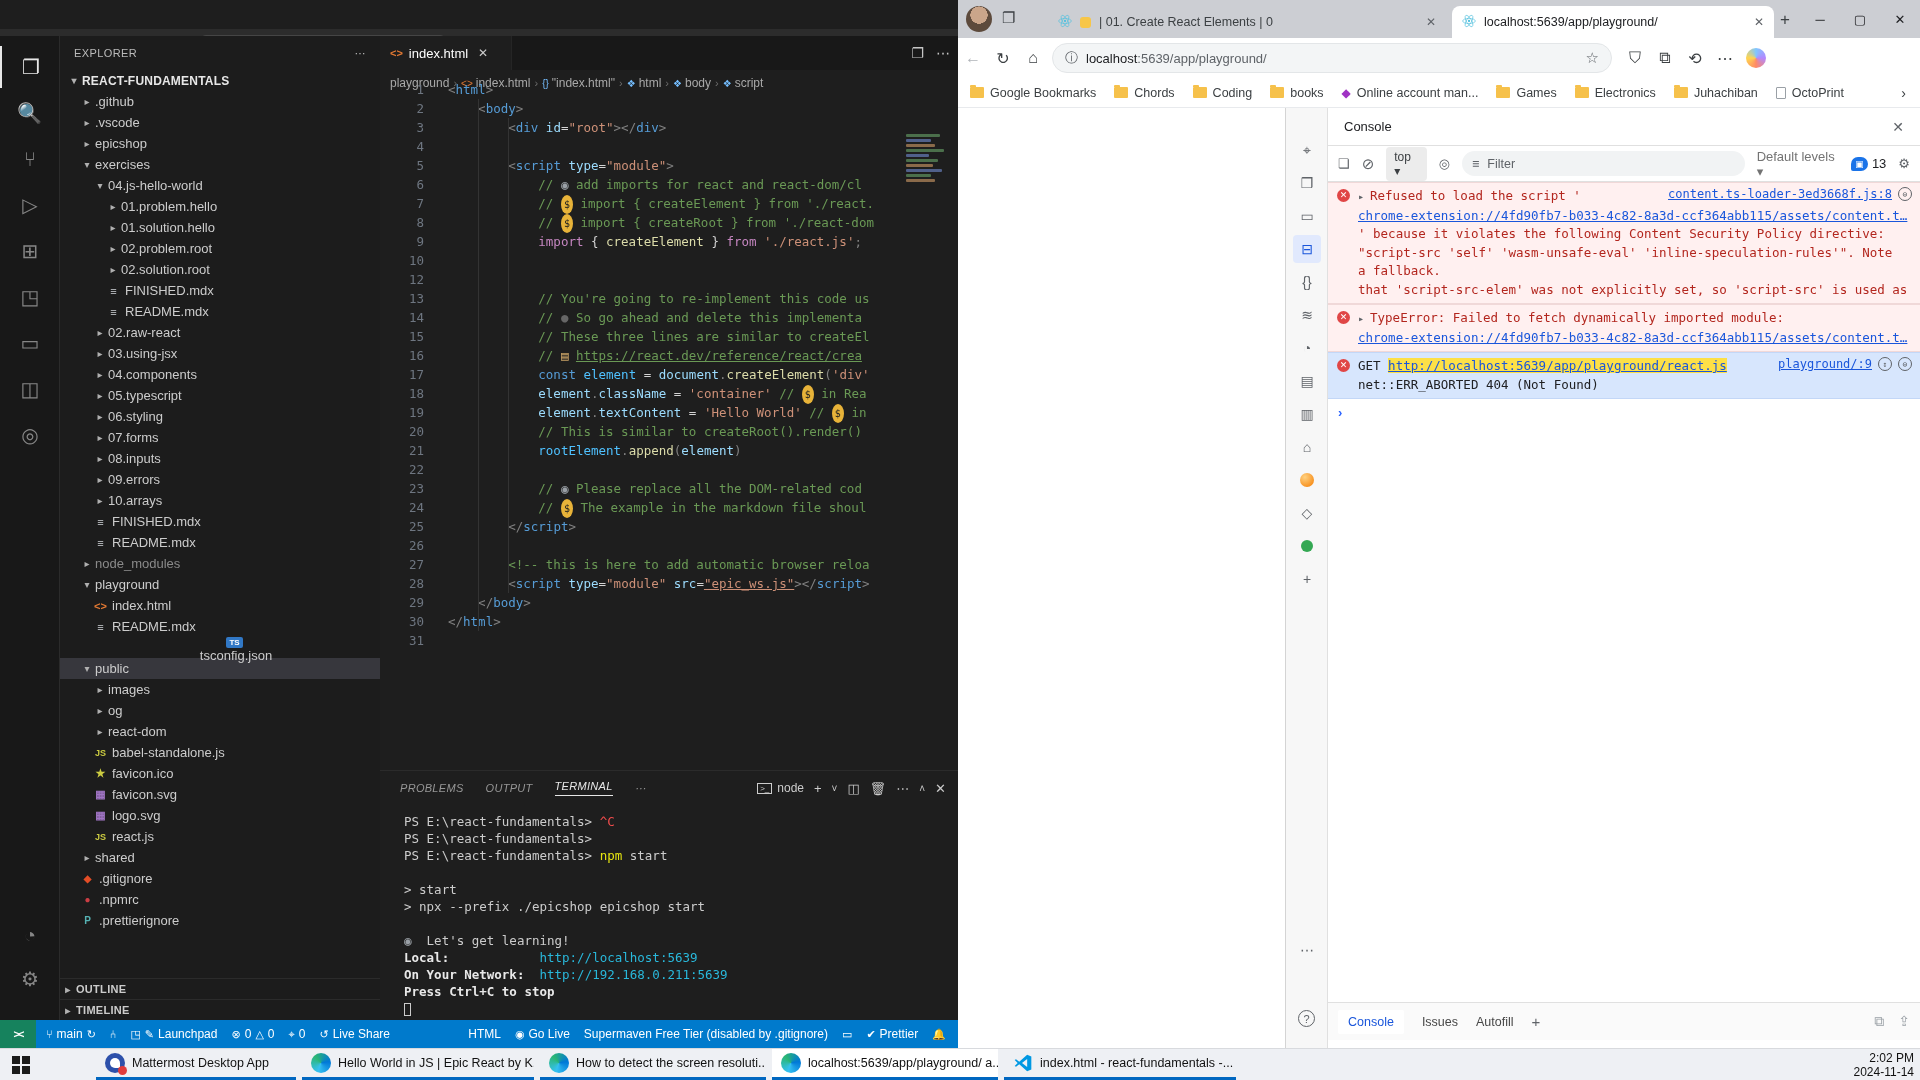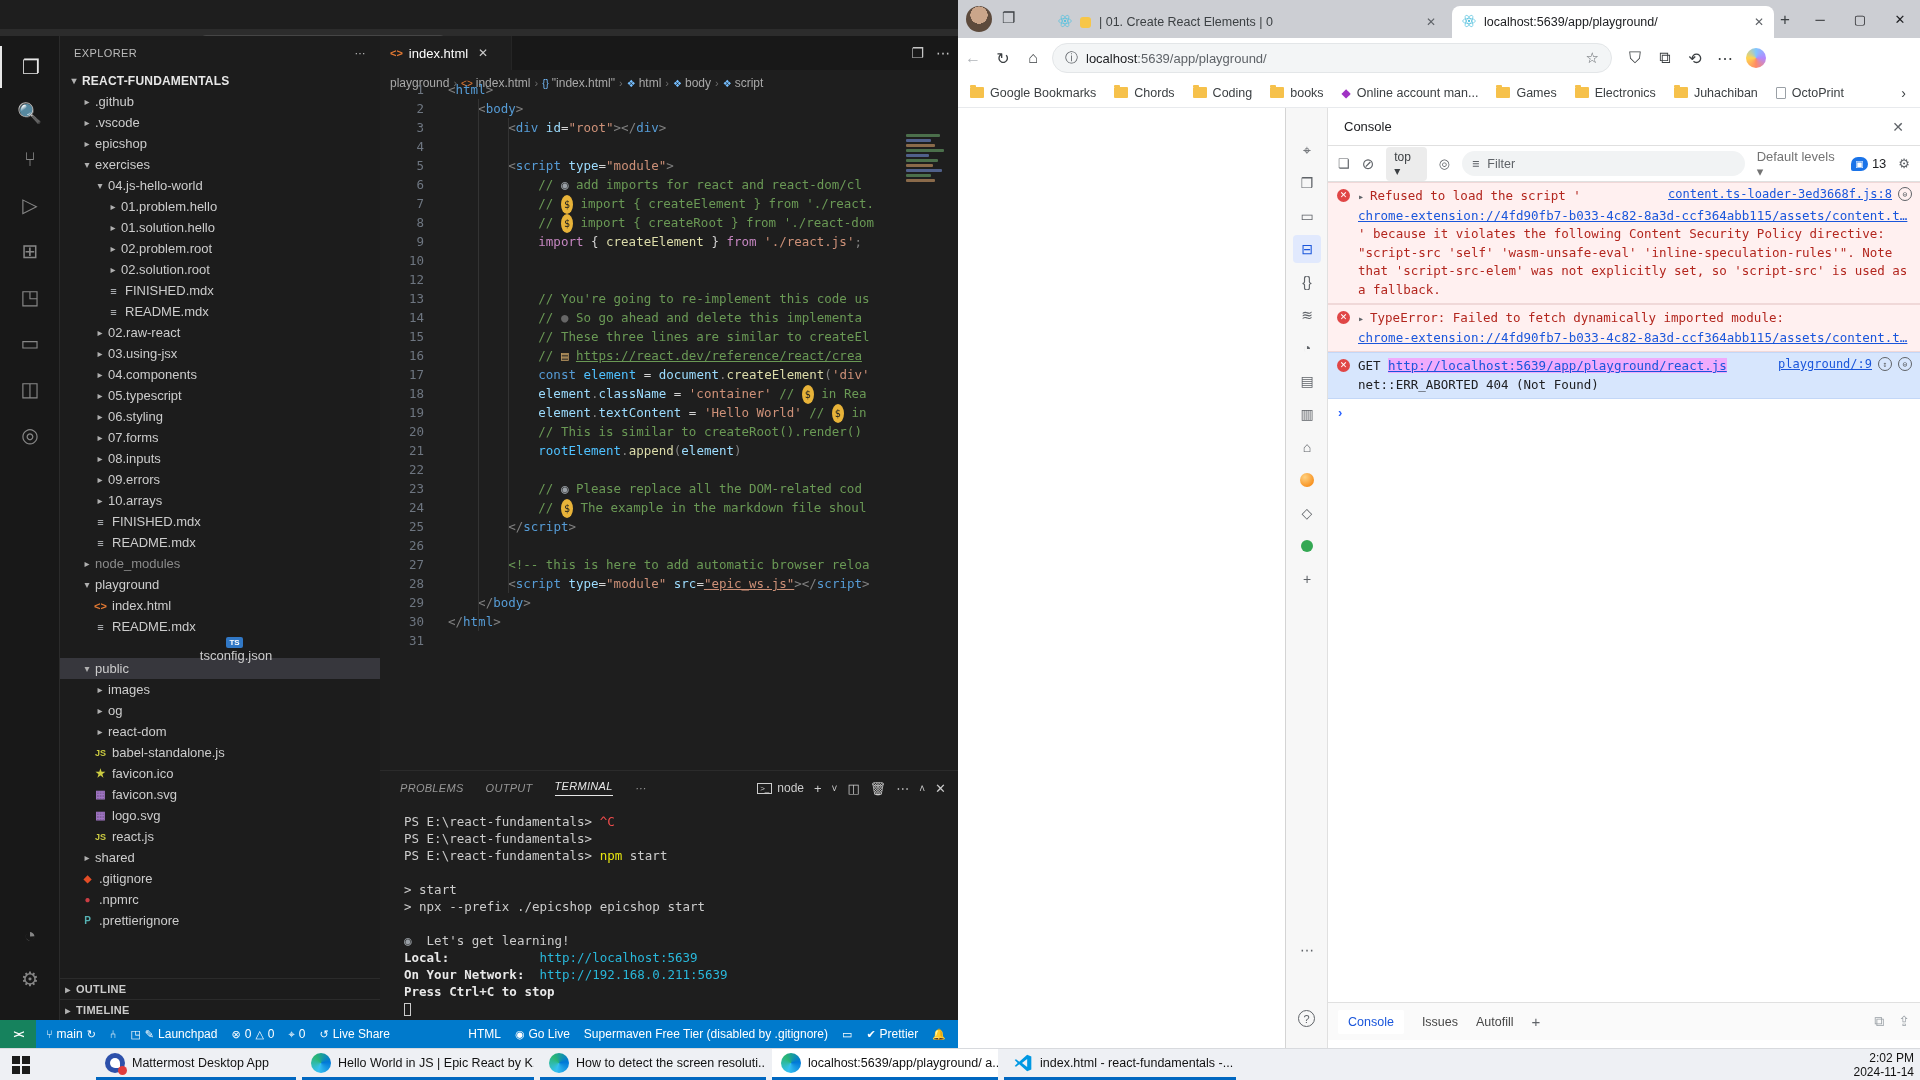--- a/index.html
+++ b/index.html
@@ -133,21 +133,21 @@
   #dt-filter { width:300px; height:25px; background:#f1f3f4; border-radius:13px; display:flex; align-items:center; padding:0 10px; gap:8px; color:#5f6368; font-size:12.5px; }
   .dt-chat { background:#1a73e8; color:#fff; border-radius:7px 7px 7px 2px; font-size:9px; padding:2px 4px; }
   #dt-messages { position:absolute; left:42px; top:74px; width:592px; }
   .msg { position:relative; padding:4px 10px 4px 30px; border-top:1px solid #f0d8d8; border-bottom:1px solid #f0d8d8; }
   .msg.pink { background:#fff0f0; }
   .msg.blue { background:#d7e6fd; border-color:#c3d7f7; }
   .msg .xic { position:absolute; left:9px; top:6px; width:13px; height:13px; background:#e04646; border-radius:50%; color:#fff; font-size:9px; text-align:center; line-height:13px; }
   .mrow { font-family:"DejaVu Sans Mono",monospace; font-size:12.5px; line-height:18.5px; white-space:pre; color:#b3261e; }
   .m-caret { color:#5f6368; font-size:10px; }
   .m-link { color:#1a56db; text-decoration:underline; }
-  .m-linkhl { color:#1a56db; text-decoration:underline; background:#f0abfc; }
+  .m-linkhl { color:#1a56db; text-decoration:underline; background:#fde047; }
   .m-dark { color:#202124; }
   .m-meta { position:absolute; right:8px; top:4px; display:flex; gap:6px; align-items:center; font-family:"DejaVu Sans Mono",monospace; font-size:12px; }
   .m-extic { width:14px; height:14px; border:1px solid #5f6368; border-radius:50%; color:#5f6368; font-size:8px; text-align:center; line-height:13px; }
   #dt-prompt { position:absolute; left:52px; width:20px; color:#2962ff; font-size:13px; font-weight:bold; }
   #dt-bottombar { position:absolute; left:42px; top:894px; width:592px; height:38px; background:#fafafa; border-top:1px solid #e0e0e0; display:flex; align-items:center; padding:0 10px; gap:18px; font-size:12.5px; color:#474747; }
   #dt-bottombar .dtab.active { background:#ffffff; color:#1a56db; padding:5px 10px; border-radius:2px; }
   #dt-bottombar .plus { font-size:15px; color:#5f6368; }
   #dt-bottombar .rightic { margin-left:auto; display:flex; gap:14px; color:#9aa0a6; font-size:14px; }
   .dt-help { position:absolute; left:12px; top:902px; width:17px; height:17px; border:1.2px solid #5f6368; border-radius:50%; color:#5f6368; font-size:11px; text-align:center; line-height:16px; }
 
@@ -723,22 +723,22 @@
         </span>
       <span>⚙</span>
     </div>
     <div id="dt-messages">
         <div class="msg pink">
           <span class="xic">✕</span>
           <div class="mrow"><span class="m-caret">▸ </span><span class="">Refused to load the script '</span></div>
           <div class="mrow"><span class="m-link">chrome-extension://4fd90fb7-b033-4c82-8a3d-ccf364abb115/assets/content.t…</span></div>
           <div class="mrow"><span class="">' because it violates the following Content Security Policy directive:</span></div>
           <div class="mrow"><span class="">"script-src 'self' 'wasm-unsafe-eval' 'inline-speculation-rules'". Note</span></div>
+          <div class="mrow"><span class="">a fallback.</span></div>
           <div class="mrow"><span class="">that 'script-src-elem' was not explicitly set, so 'script-src' is used as</span></div>
-          <div class="mrow"><span class="">a fallback.</span></div>
           <div class="m-meta">
             <span class="m-link">content.ts-loader-3ed3668f.js:8</span>
             <span class="m-extic">⊜</span>
           </div>
         </div>
         <div class="msg pink">
           <span class="xic">✕</span>
           <div class="mrow"><span class="m-caret">▸ </span><span class="">TypeError: Failed to fetch dynamically imported module:</span></div>
           <div class="mrow"><span class="m-link">chrome-extension://4fd90fb7-b033-4c82-8a3d-ccf364abb115/assets/content.t…</span></div>
         </div>

